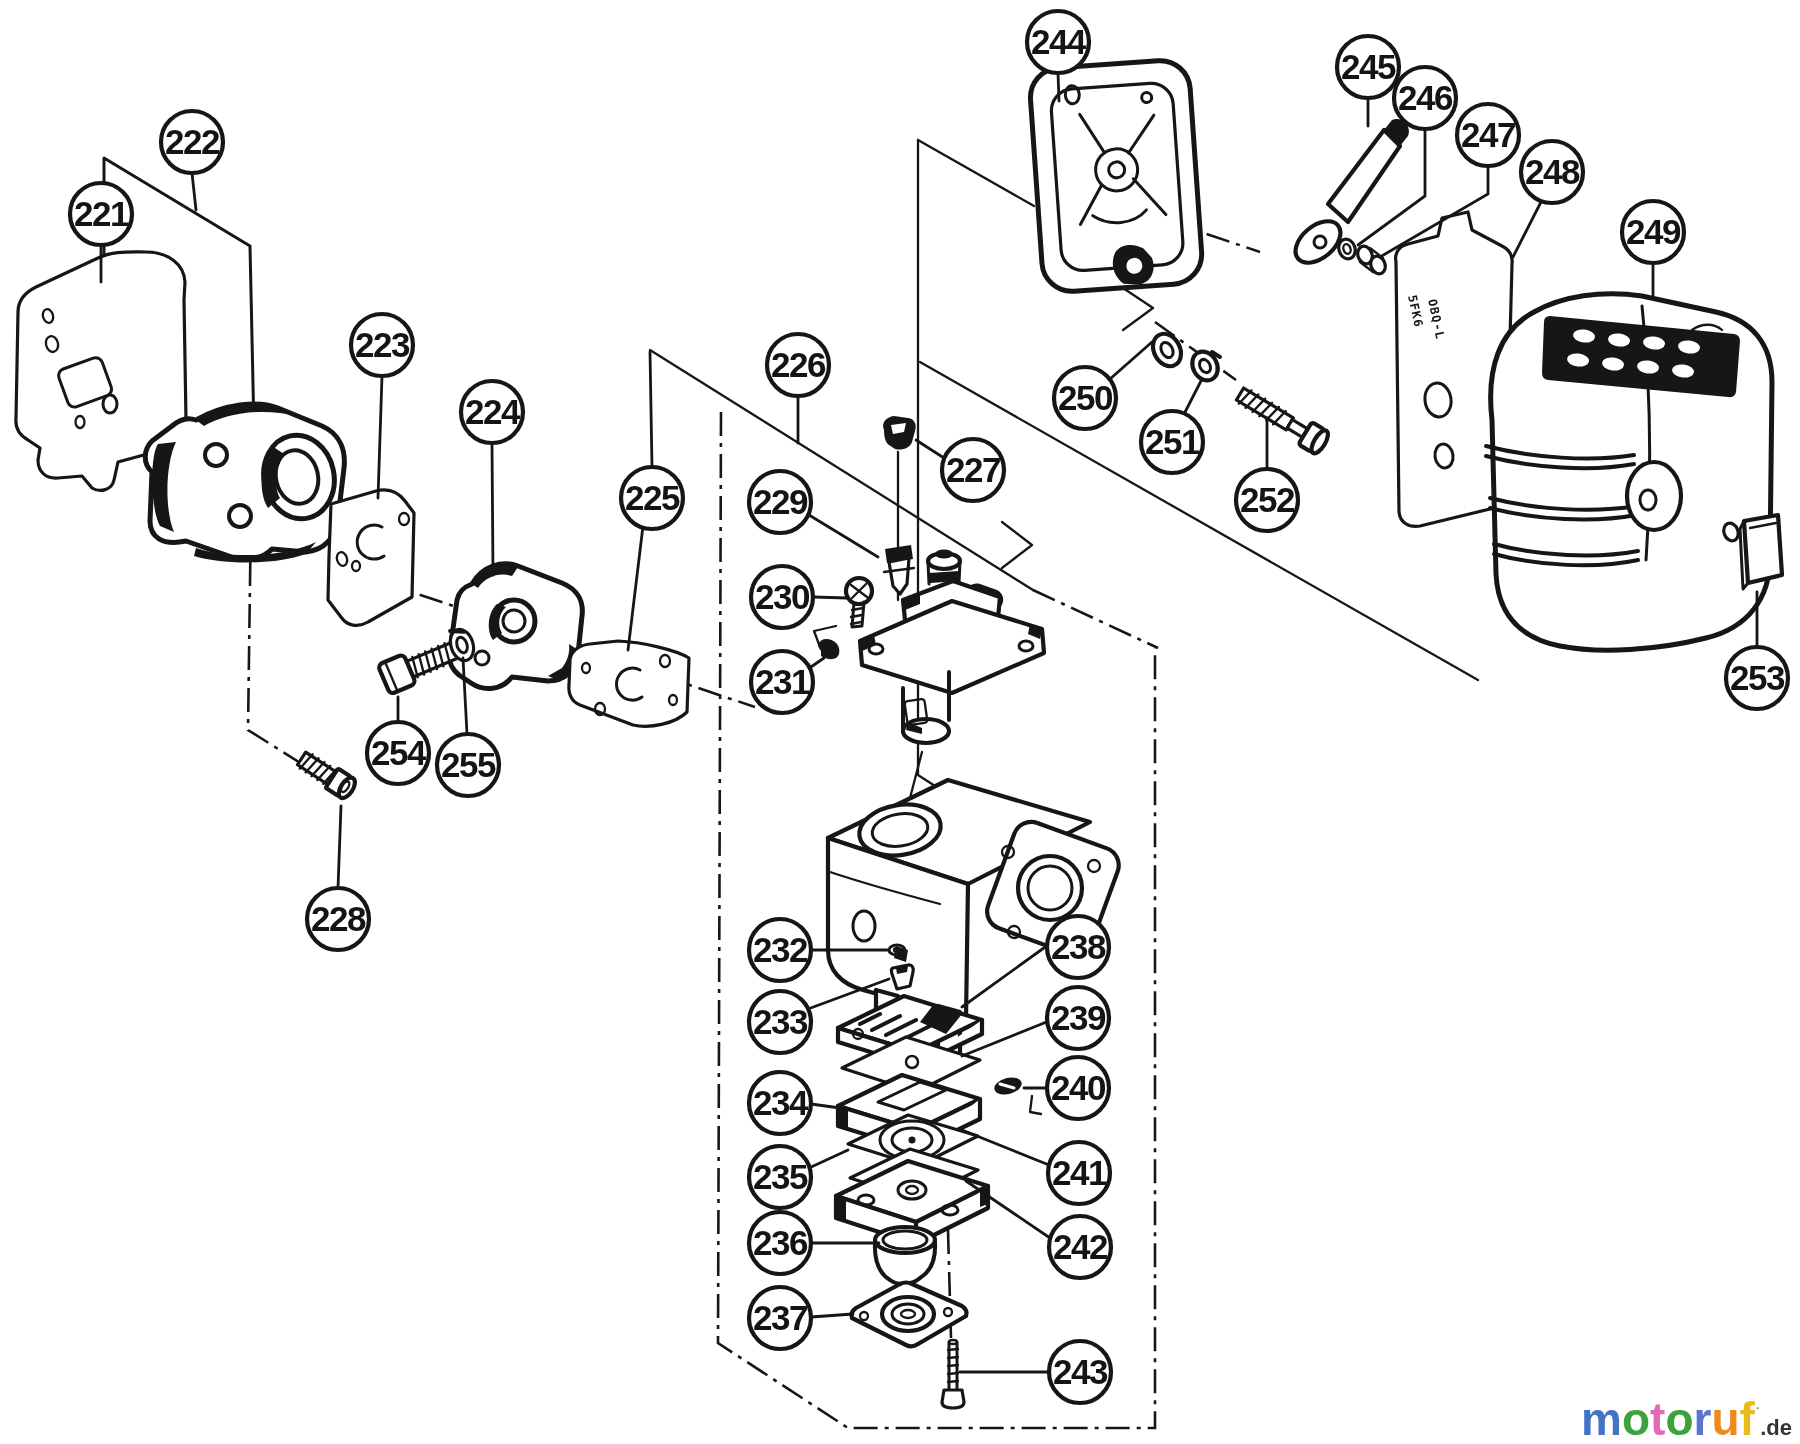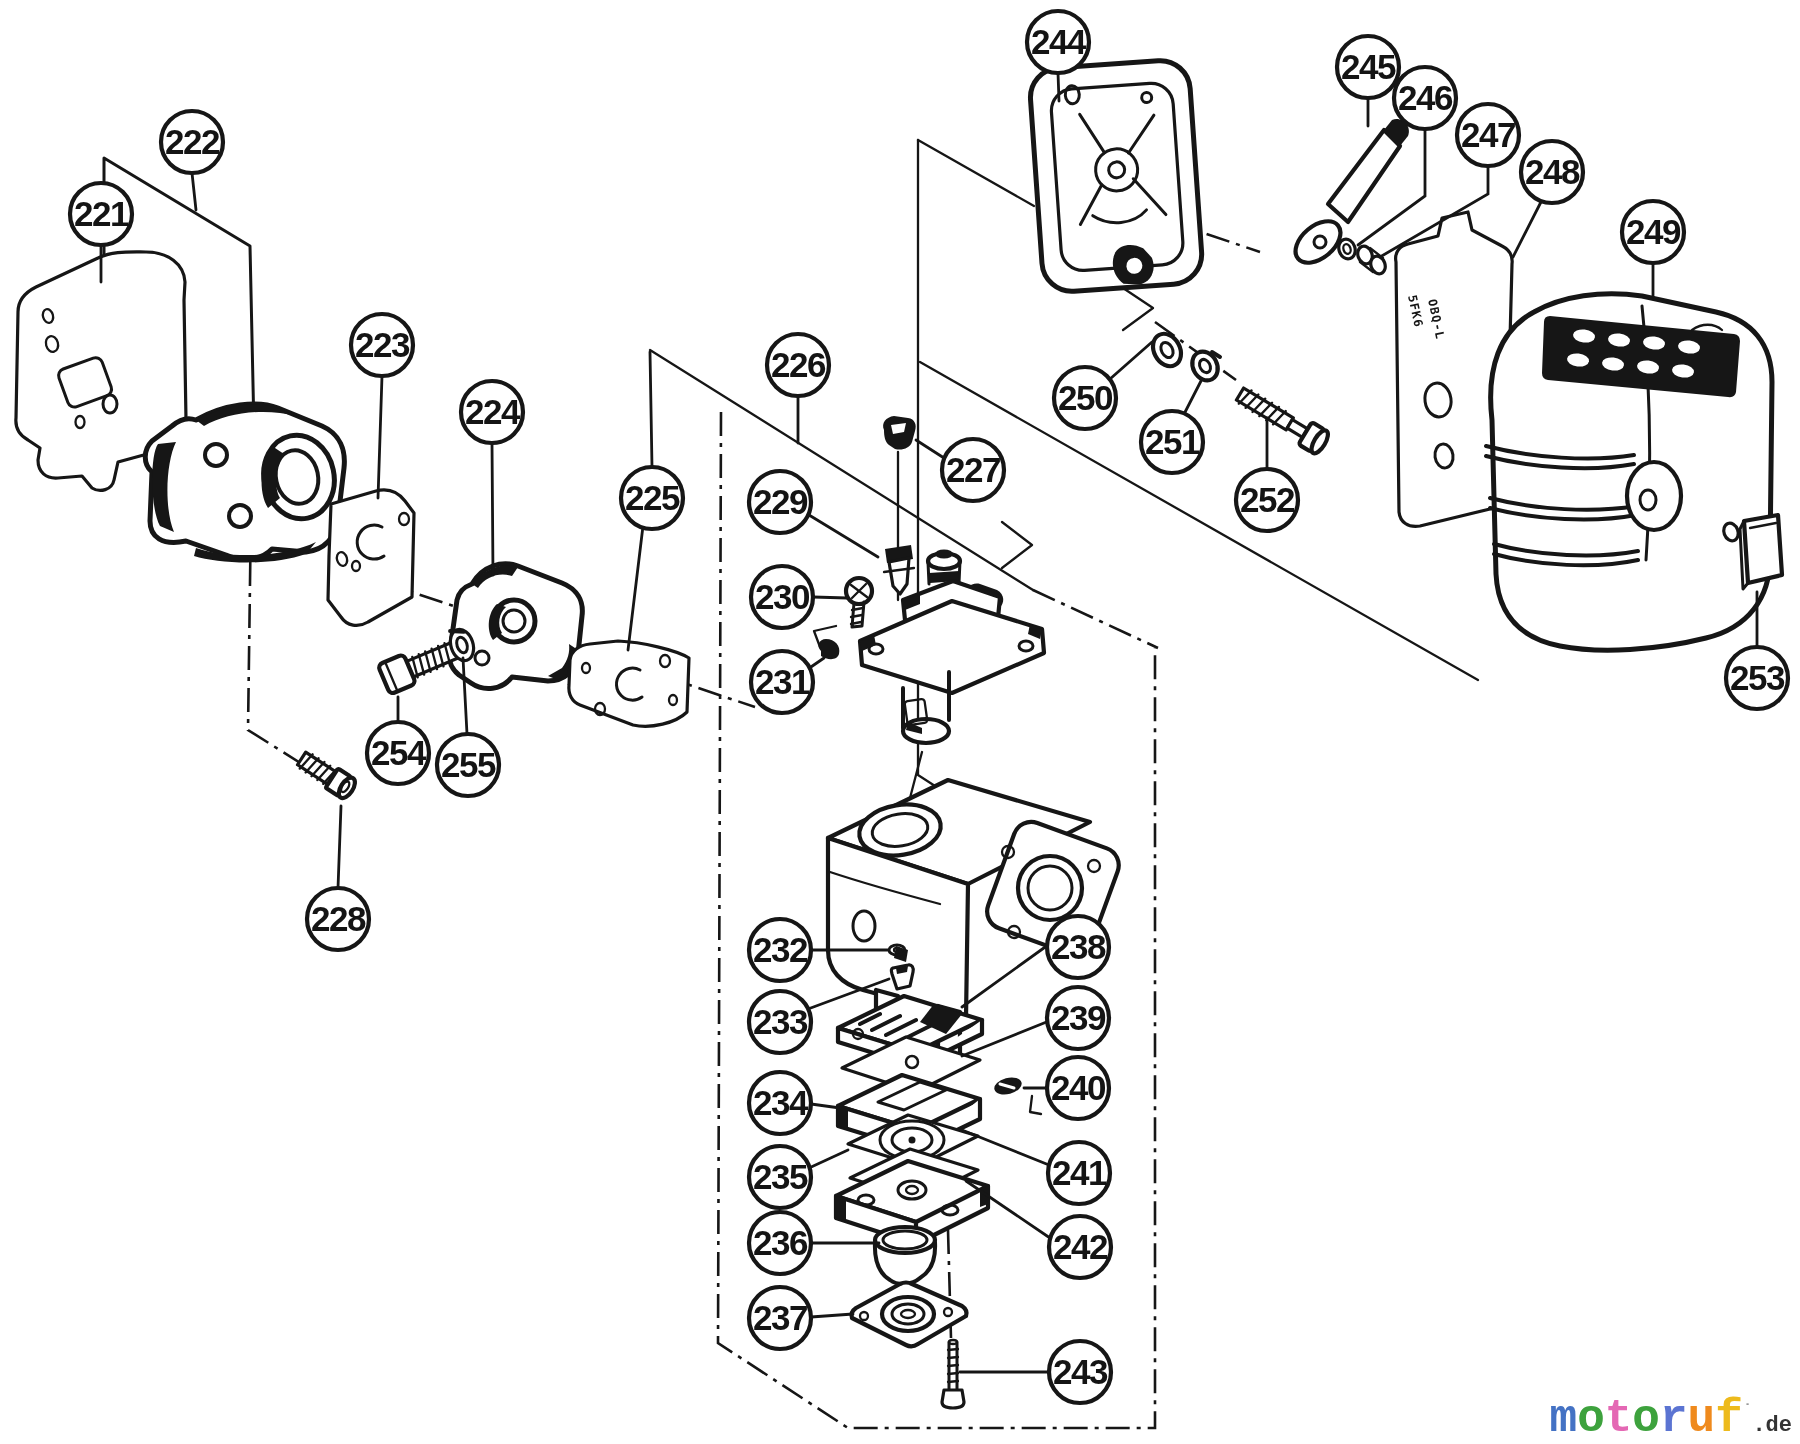--- a/index.html
+++ b/index.html
@@ -15,21 +15,21 @@
   .ln4{fill:none;stroke:#161616;stroke-width:4;stroke-linejoin:round;stroke-linecap:round}
   .blk{fill:#161616;stroke:none}
   .wht{fill:none;stroke:#ffffff;stroke-width:3;stroke-linecap:round}
   .dd{fill:none;stroke:#161616;stroke-width:2.6;stroke-dasharray:24 7 4 7}
   .leader{fill:none;stroke:#161616;stroke-width:2.8;stroke-linecap:round}
   .balloon{fill:#ffffff;stroke:#161616;stroke-width:4.2}
   .bnum{font-family:"Liberation Sans",sans-serif;font-weight:bold;font-size:35px;
         text-anchor:middle;fill:#141414;letter-spacing:-1.5px}
   .stamp{font-family:"DejaVu Sans Mono",monospace;font-weight:bold;font-size:12px;
          fill:#161616;letter-spacing:1px}
-  .watermark{position:absolute;right:8px;bottom:2px;font-family:Liberation Mono, monospace;
+  .watermark{position:absolute;right:8px;bottom:2px;font-family:Liberation Sans, sans-serif;
              font-weight:bold;font-size:46px;line-height:1;letter-spacing:0px;}
   .watermark .tm{font-size:16px;vertical-align:super;color:#999}
   .wm-suffix{font-size:22px}
 </style>
 </head>
 <body>
 
 <div class="stage">
 <svg id="art" width="1800" height="1444" viewBox="0 0 1800 1444">
   <defs>

